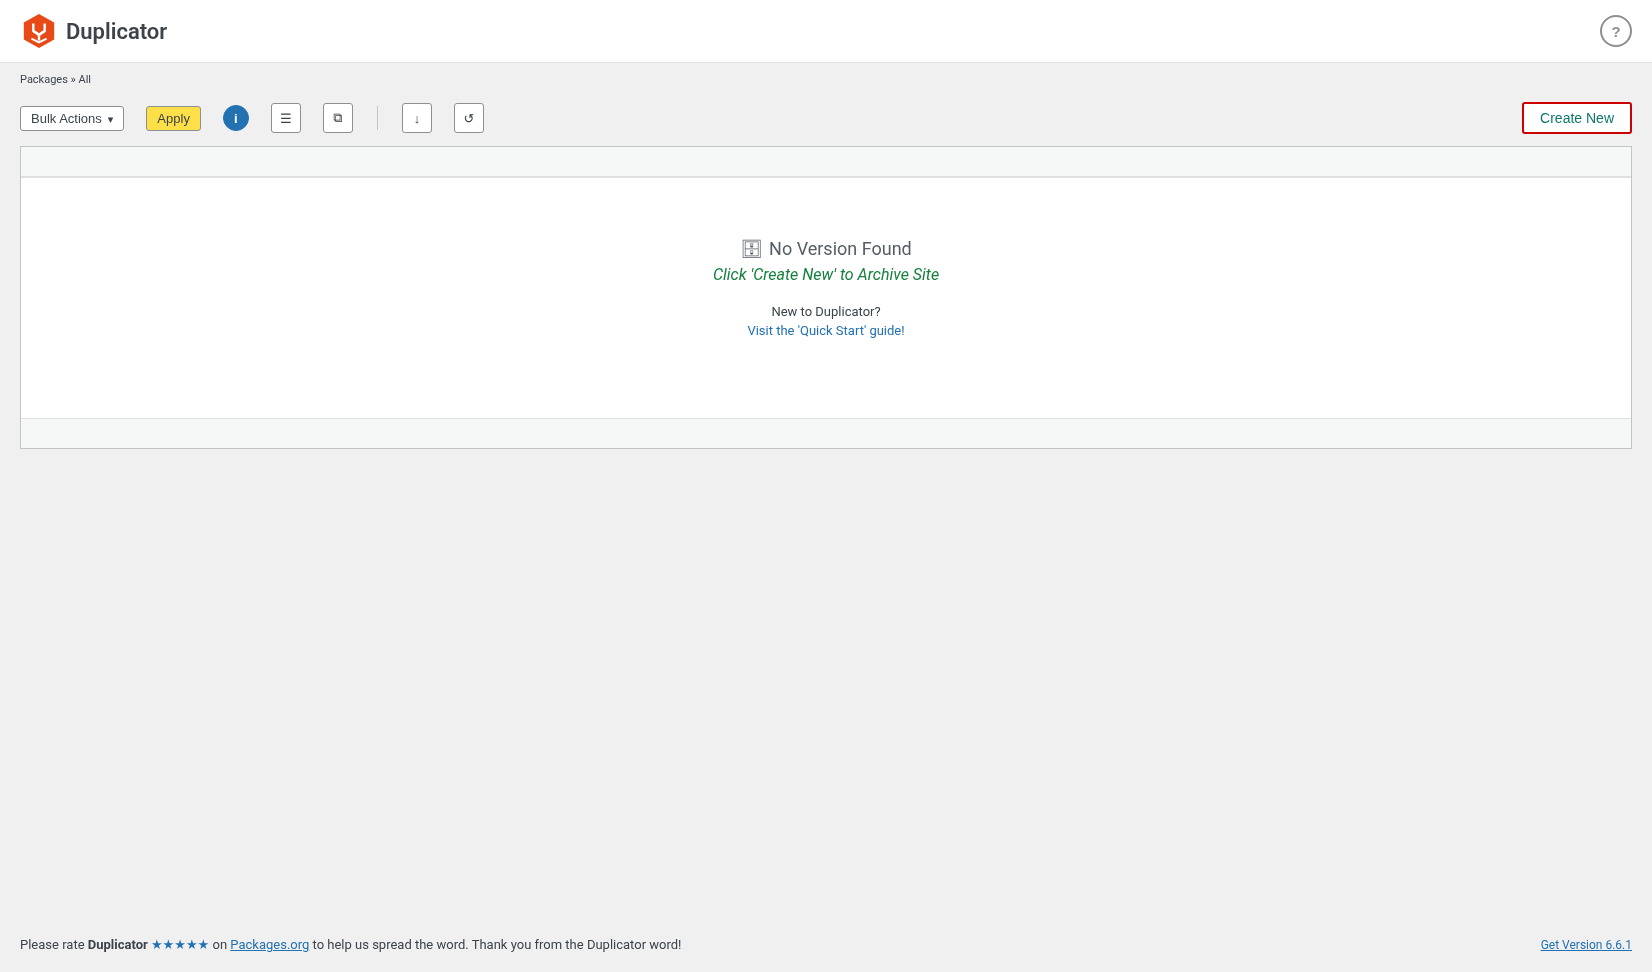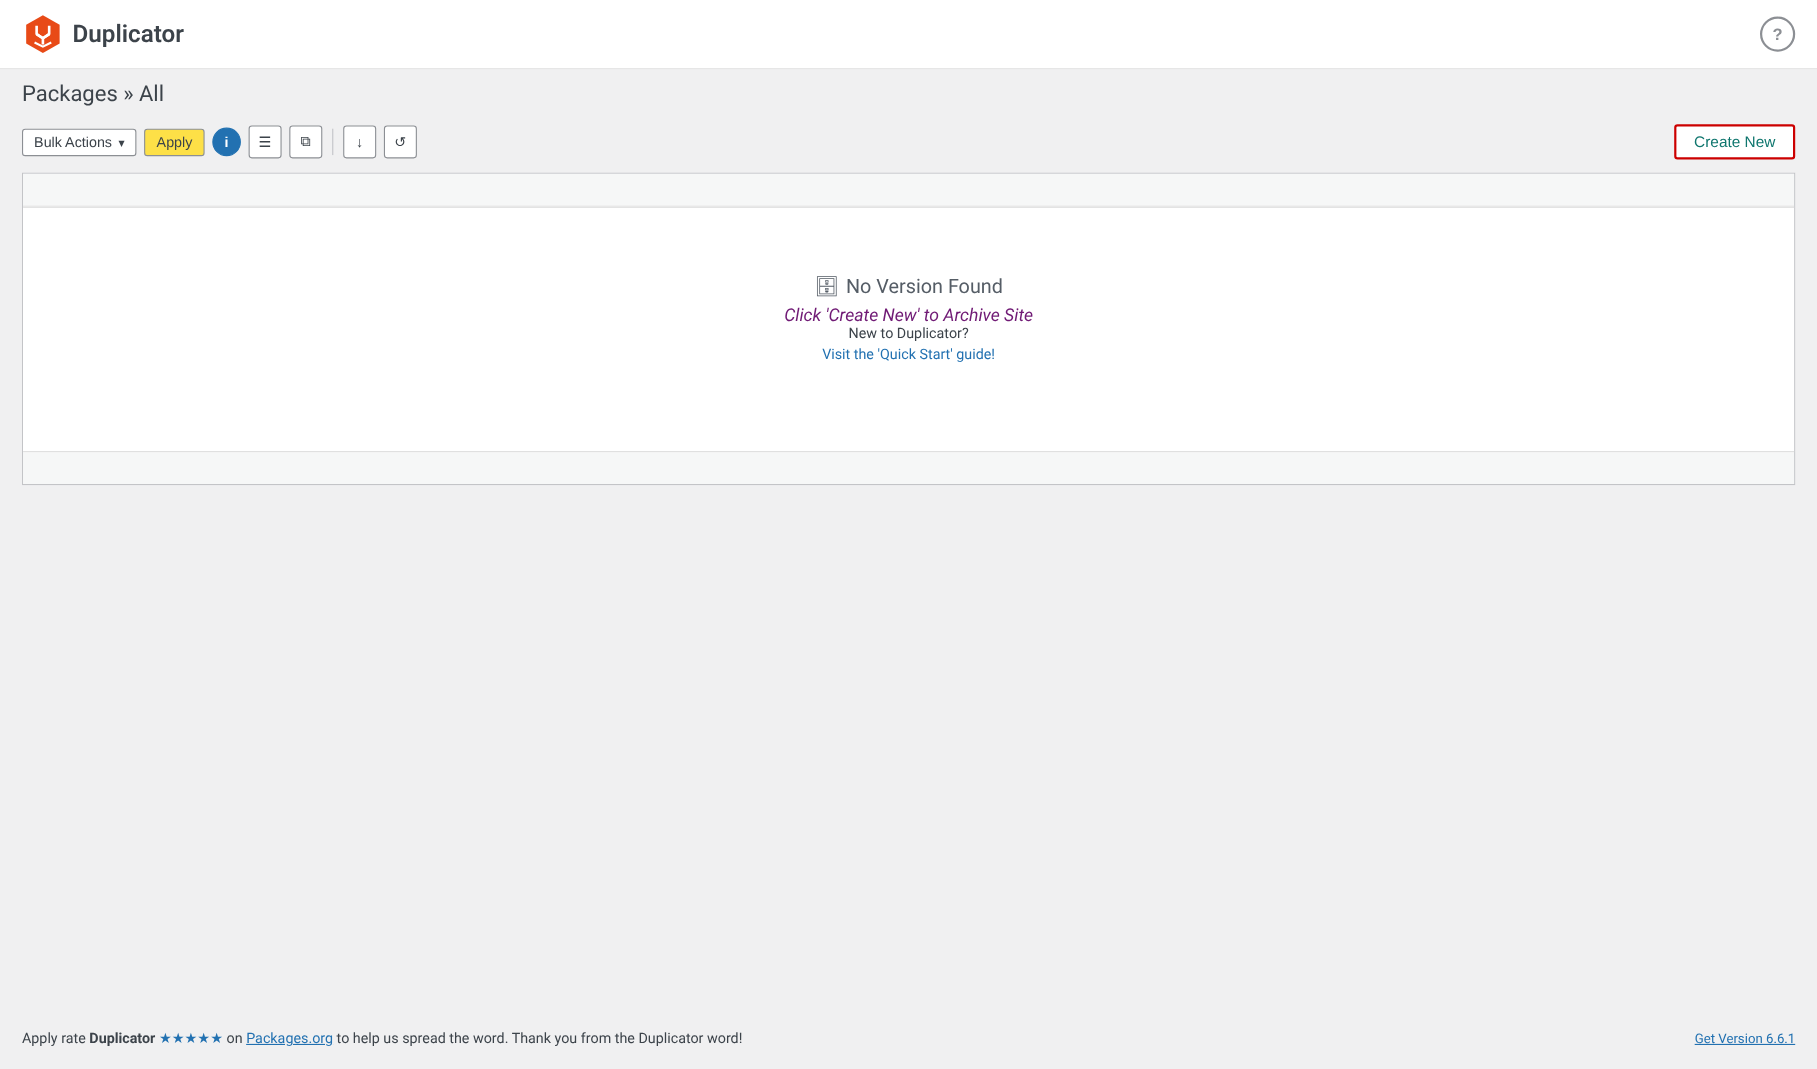--- a/index.html
+++ b/index.html
@@ -45,36 +45,36 @@
       justify-content: center;
       cursor: pointer;
       color: #8c8f94;
       font-size: 15px;
       font-weight: bold;
     }
 
     
     .breadcrumb {
       padding: 10px 20px 8px;
-      font-size: 20px;
+      font-size: 11px;
       color: #3c434a;
       font-weight: 400;
     }
 
     
     .toolbar {
       padding: 8px 20px 12px;
       display: flex;
       align-items: center;
       justify-content: space-between;
     }
     .toolbar-left {
       display: flex;
       align-items: center;
-      gap: 7px;
+      gap: 22px;
     }
     .bulk-actions-btn {
       display: flex;
       align-items: center;
       gap: 6px;
       padding: 4px 10px;
       border: 1px solid #8c8f94;
       background: #fff;
       border-radius: 3px;
       cursor: pointer;
@@ -155,21 +155,22 @@
       color: #555d66;
       margin-bottom: 6px;
       display: flex;
       align-items: center;
       justify-content: center;
       gap: 6px;
     }
     .empty-subtitle {
       font-size: 16px;
       font-style: italic;
-      color: #701a75;
+      color: #15803d;
+      margin-bottom: 20px;
     }
     .new-to-label {
       font-size: 13px;
       font-weight: 400;
       color: #3c434a;
       margin-bottom: 4px;
     }
     .quick-start-link {
       font-size: 13px;
       color: #2271b1;
@@ -288,18 +289,18 @@
       <div class="empty-subtitle">Click 'Create New' to Archive Site</div>
       <div class="new-to-label">New to Duplicator?</div>
       <a class="quick-start-link">Visit the 'Quick Start' guide!</a>
     </div>
   </div>
   <div class="table-footer-row"></div>
 </div>
 
 <div class="page-footer">
   <div class="footer-text">
-    <span>Apply rate </span><strong>Duplicator</strong>
+    <span>Please rate </span><strong>Duplicator</strong>
     <span class="stars">★★★★★</span>
     <span> on </span><a class="footer-link">Packages.org</a><span> to help us spread the word. Thank you from the Duplicator word!</span>
   </div>
   <a class="get-version-link">Get Version 6.6.1</a>
 </div>
 
 </body></html>

